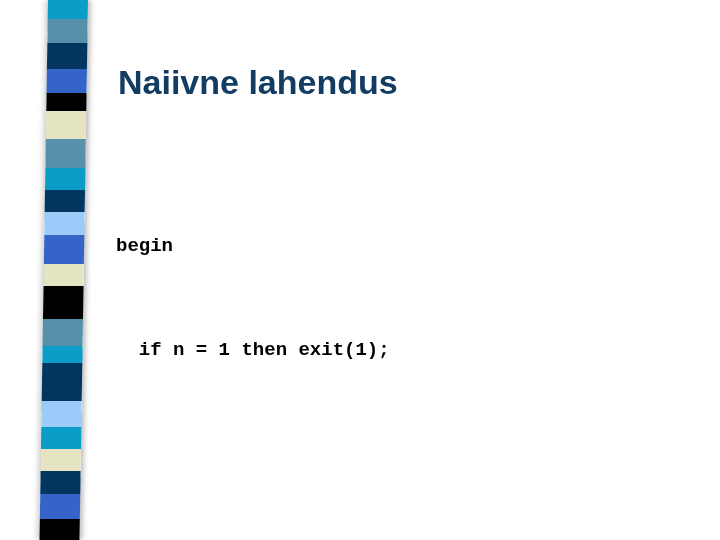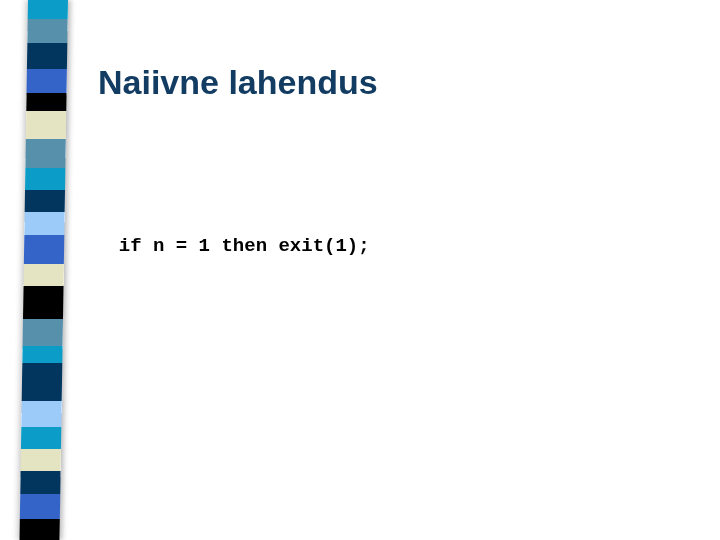--- a/index.html
+++ b/index.html
@@ -11,20 +11,21 @@
   body {
     font-family: "Liberation Sans", sans-serif;
   }
 
   #slide {
     position: relative;
     width: 663px;
     height: 540px;
     background: #ffffff;
     overflow: hidden;
+    margin-left: 20px;
   }
 
   
   #stripe-wrap {
     position: absolute;
     left: 0;
     top: 0;
     width: 90px;
     height: 540px;
   }
@@ -105,18 +106,19 @@
         <div class="band" style="background: rgb(228, 227, 194); height: 4.12698%;"></div>
         <div class="band" style="background: rgb(2, 54, 95); height: 4.12698%;"></div>
         <div class="band" style="background: rgb(52, 100, 200); height: 4.7619%;"></div>
         <div class="band" style="background: rgb(0, 0, 0); height: 3.80952%;"></div>
       </div>
   </div>
 
   <div id="title" style="color: rgb(19, 60, 99);">Naiivne lahendus</div>
 
   <div id="code-block" style="color: rgb(0, 0, 0);">
+    <span class="code-line">begin</span>
     <span class="code-line">  if n = 1 then exit(1);</span>
     
     
   </div>
 
 </div>
 
 </body></html>

